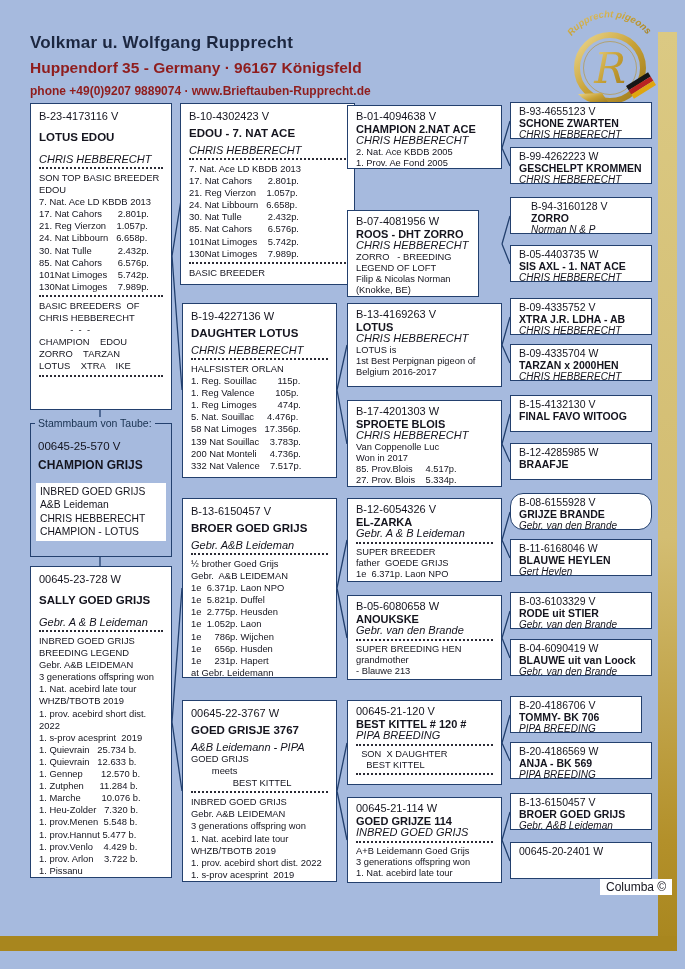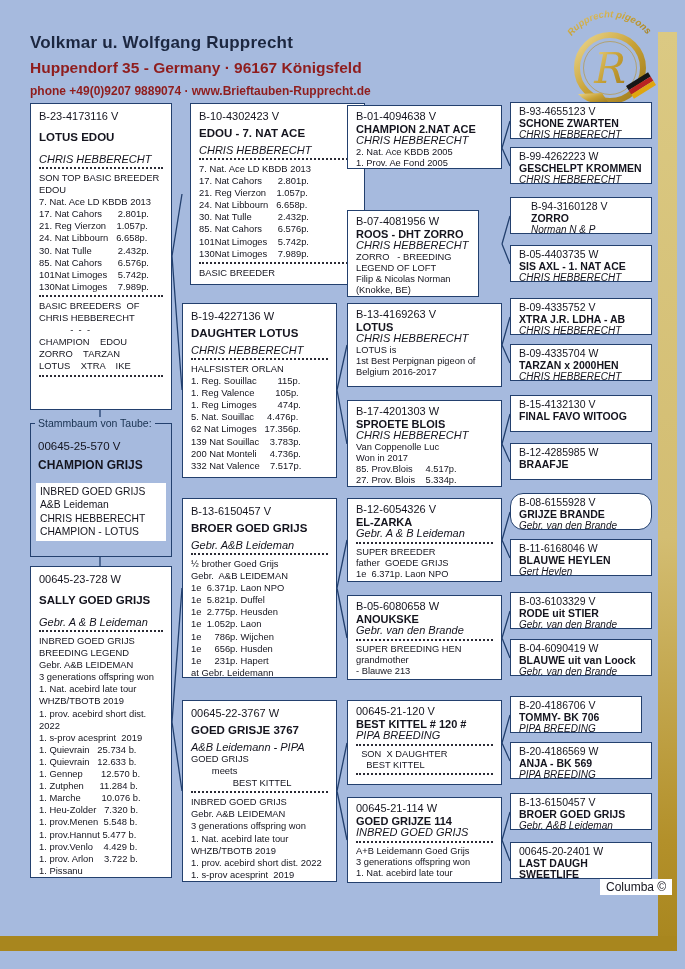--- a/index.html
+++ b/index.html
@@ -154,21 +154,21 @@
       <div class="bline">1. Gennep       12.570 b.</div>
       <div class="bline">1. Zutphen      11.284 b.</div>
       <div class="bline">1. Marche        10.076 b.</div>
       <div class="bline">1. Heu-Zolder   7.320 b.</div>
       <div class="bline">1. prov.Menen  5.548 b.</div>
       <div class="bline">1. prov.Hannut 5.477 b.</div>
       <div class="bline">1. prov.Venlo    4.429 b.</div>
       <div class="bline">1. prov. Arlon    3.722 b.</div>
       <div class="bline">1. Pissanu</div>
     </div>
-    <div class="box g2" style="left: 190px; top: 103px; width: 175px; height: 182px;">
+    <div class="box g2" style="left: 180px; top: 103px; width: 175px; height: 182px;">
       <div class="ring">B-10-4302423 V</div>
       <div class="bname">EDOU - 7. NAT ACE</div>
       <div class="breeder">CHRIS HEBBERECHT</div>
       <div class="sep"></div>
       <div class="bline">7. Nat. Ace LD KBDB 2013</div>
       <div class="bline">17. Nat Cahors      2.801p.</div>
       <div class="bline">21. Reg Vierzon    1.057p.</div>
       <div class="bline">24. Nat Libbourn   6.658p.</div>
       <div class="bline">30. Nat Tulle          2.432p.</div>
       <div class="bline">85. Nat Cahors      6.576p.</div>
@@ -180,21 +180,21 @@
     <div class="box g2" style="left: 182px; top: 303px; width: 155px; height: 175px;">
       <div class="ring">B-19-4227136 W</div>
       <div class="bname">DAUGHTER LOTUS</div>
       <div class="breeder">CHRIS HEBBERECHT</div>
       <div class="sep"></div>
       <div class="bline">HALFSISTER ORLAN</div>
       <div class="bline">1. Reg. Souillac        115p.</div>
       <div class="bline">1. Reg Valence        105p.</div>
       <div class="bline">1. Reg Limoges        474p.</div>
       <div class="bline">5. Nat. Souillac     4.476p.</div>
-      <div class="bline">62 Nat Limoges   17.356p.</div>
+      <div class="bline">58 Nat Limoges   17.356p.</div>
       <div class="bline">139 Nat Souillac    3.783p.</div>
       <div class="bline">200 Nat Monteli     4.736p.</div>
       <div class="bline">332 Nat Valence    7.517p.</div>
     </div>
     <div class="box g2" style="left: 182px; top: 498px; width: 155px; height: 180px;">
       <div class="ring">B-13-6150457 V</div>
       <div class="bname">BROER GOED GRIJS</div>
       <div class="breeder">Gebr. A&amp;B Leideman</div>
       <div class="sep"></div>
       <div class="bline">½ brother Goed Grijs</div>
@@ -364,17 +364,16 @@
       <div class="bname">ANJA - BK 569</div>
       <div class="breeder">PIPA BREEDING</div>
     </div>
     <div class="box g4" style="left: 510px; top: 793px; width: 142px; height: 37px;">
       <div class="ring">B-13-6150457 V</div>
       <div class="bname">BROER GOED GRIJS</div>
       <div class="breeder">Gebr. A&amp;B Leideman</div>
     </div>
     <div class="box g4" style="left: 510px; top: 842px; width: 142px; height: 37px;">
       <div class="ring">00645-20-2401 W</div>
-      <div class="bname">LAST DAUGH SWEETLIFE</div>
     </div>
   </div>
 
 <div class="columba">Columba ©</div>
 
 </body></html>

